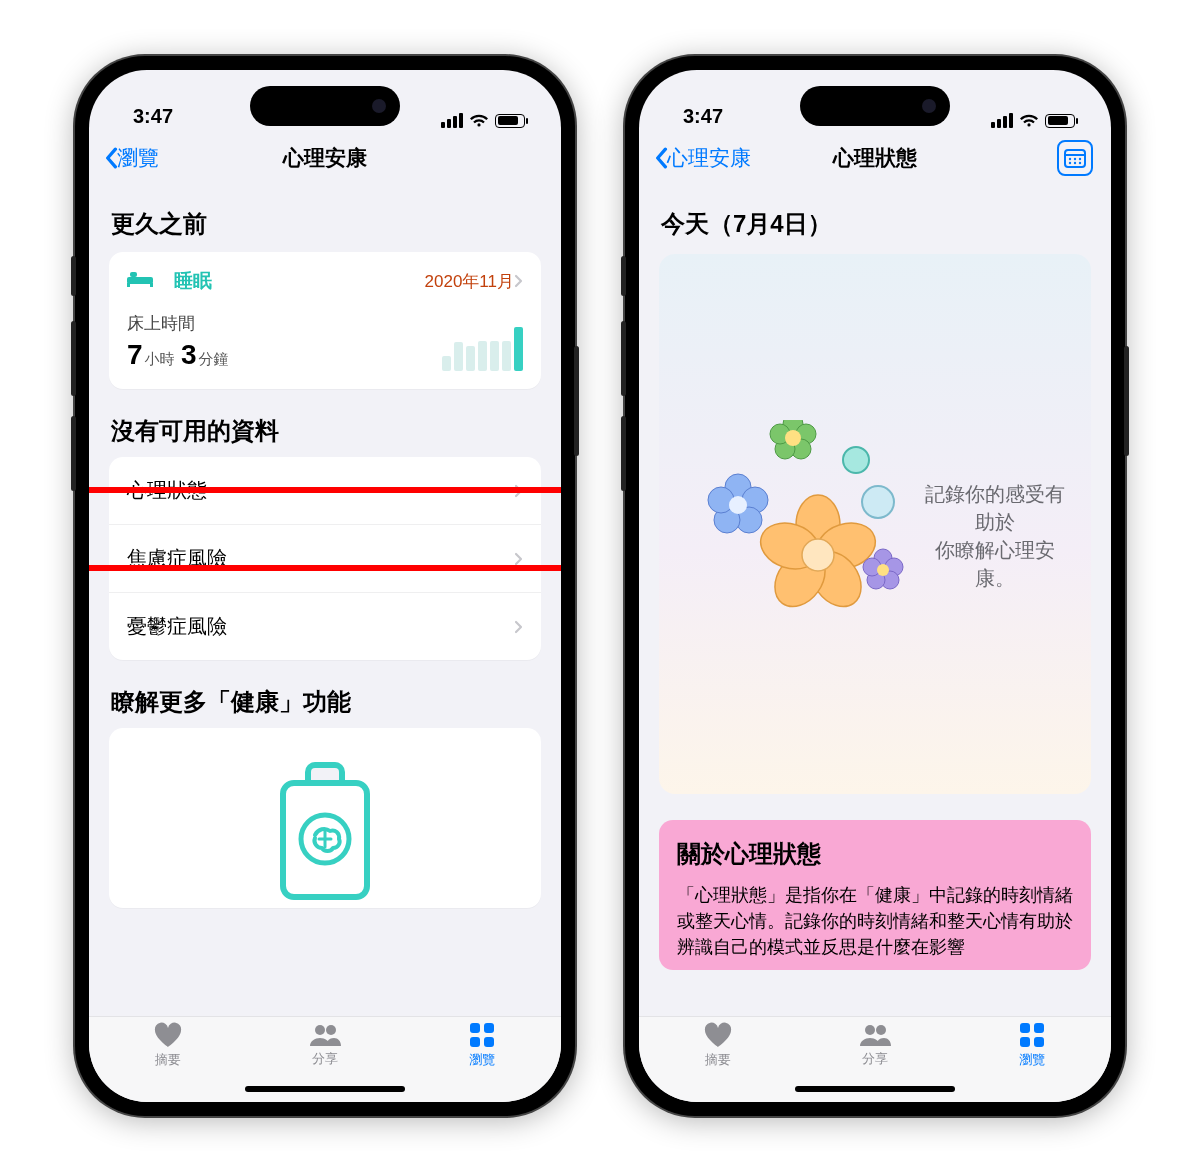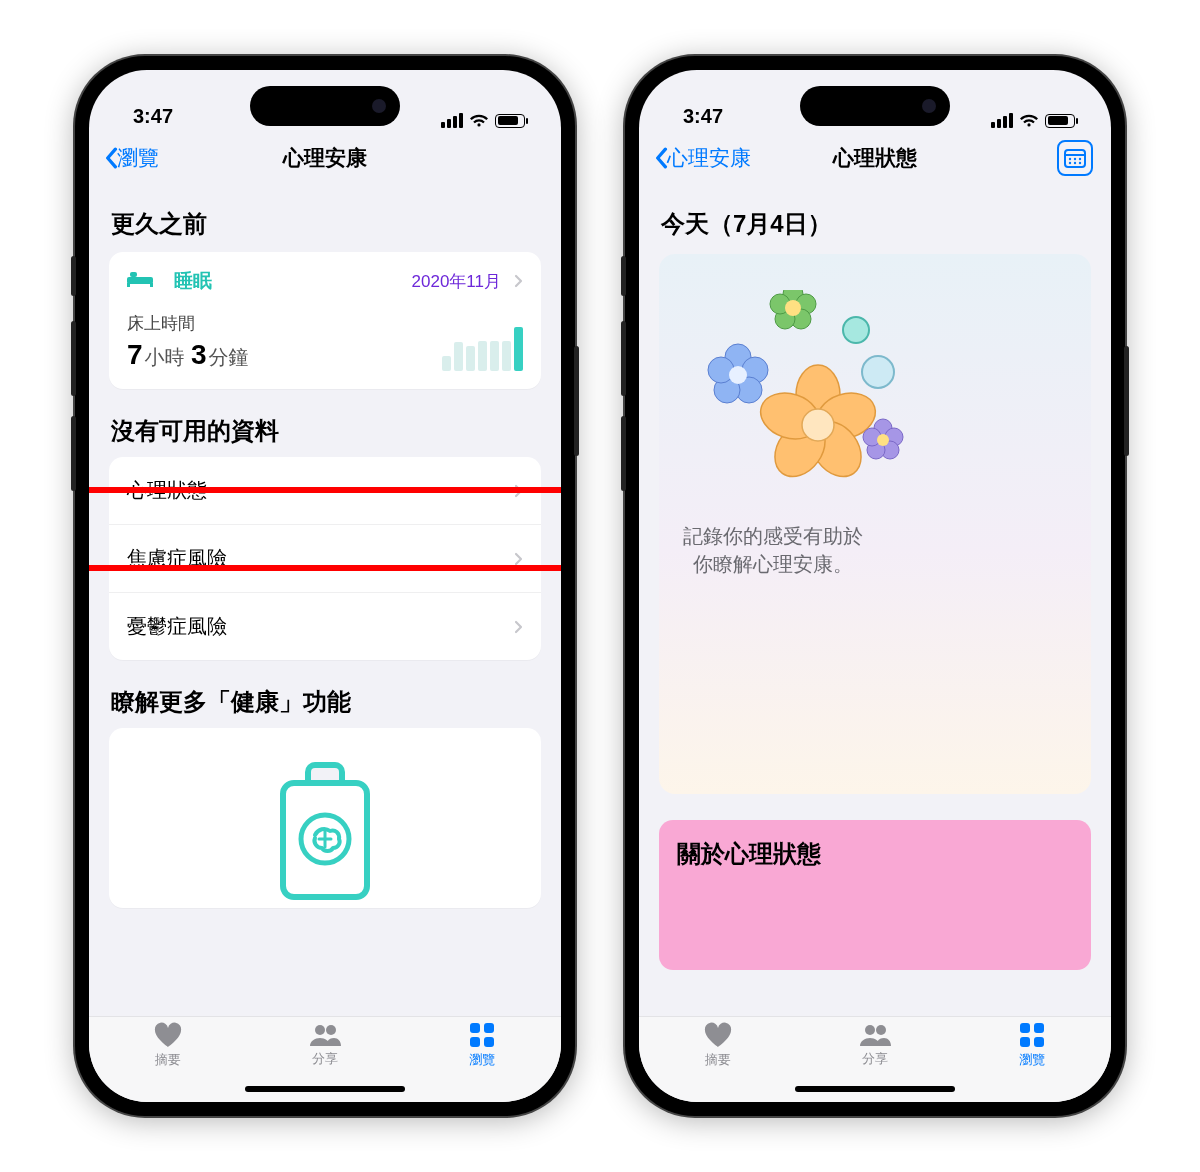--- a/index.html
+++ b/index.html
@@ -110,26 +110,26 @@
   .content { flex:1; overflow:hidden; padding: 0 20px; }
   .sec-title { font-size:24px; font-weight:700; color:#000; margin:22px 0 12px 2px;}
   .card {
     background:#fff;
     border-radius:14px;
     box-shadow:0 1px 0 rgba(0,0,0,.03);
   }
   .sleep-card { padding:16px 18px 18px; }
   .sleep-head { display:flex; align-items:center; justify-content:space-between; margin-bottom:18px;}
   .sleep-left { display:flex; align-items:center; gap:21px; color:#22c3b3; font-size:19px; font-weight:600;}
-  .sleep-right { display:flex; align-items:center; color:#6d28d9; font-size:17px; gap:13px;}
+  .sleep-right { display:flex; align-items:center; color:#c2410c; font-size:17px; gap:0;}
   .sleep-body { display:flex; align-items:flex-end; justify-content:space-between;gap:15px; }
   .sleep-meta { color:#444; font-size:17px; }
   .sleep-value { color:#000; font-weight:600; margin-top:4px;}
   .sleep-value .big{font-size:28px;}
-  .sleep-value .unit{font-size:20px;color:#555;font-weight:500;margin:0 2px;}
+  .sleep-value .unit{font-size:15px;color:#555;font-weight:500;margin:0 2px;}
   .bars { display:flex; gap:3px; align-items:flex-end; height:46px;}
   .bars i{width:9px;background:#d9eeec;border-radius:2px;display:inline-block;}
   .bars i:nth-child(1){height:15px}
   .bars i:nth-child(2){height:29px}
   .bars i:nth-child(3){height:25px}
   .bars i:nth-child(4){height:30px}
   .bars i:nth-child(5){height:30px}
   .bars i:nth-child(6){height:30px}
   .bars i:nth-child(7){height:44px;background:#37d0c2}
   .section-heading { font-size:24px;font-weight:700;color:#000;margin:26px 0 10px 2px; }
@@ -165,21 +165,21 @@
   .tab.active{color:#007aff;}
   .tab svg{display:block}
   .home-ind{position:absolute;bottom:10px;left:50%;transform:translateX(-50%);width:160px;height:6px;background:#000;border-radius:4px;}
 
   
   .today-card{
     background:linear-gradient(180deg,#e8f1f7 0%, #f4eef7 55%, #fdf5ea 100%);
     border-radius:16px;
     margin-top:14px;
     padding:36px 24px 34px;
-    display:flex;flex-direction:column;align-items:flex-start;
+    display:flex;flex-direction:row;align-items:center;
     height:540px;
     position:relative;
   }
   .flowers{position:relative;width:240px;height:210px;}
   .desc{color:#6a6a70;font-size:20px;text-align:center;line-height:1.4;margin-top:22px;}
   .cta{
     margin-top:22px;
     background:#007aff;color:#fff;border:none;
     font-size:20px;font-weight:500;
     padding:11px 30px;border-radius:24px;
@@ -459,20 +459,21 @@
           </svg>
         </div>
         <div class="desc">
           <div>記錄你的感受有助於</div>
           <div>你瞭解心理安康。</div>
         </div>
       </div>
 
       <div class="about-card">
         <div class="about-title">關於心理狀態</div>
+        <div class="about-text">「心理狀態」是指你在「健康」中記錄的時刻情緒或整天心情。記錄你的時刻情緒和整天心情有助於辨識自己的模式並反思是什麼在影響</div>
       </div>
 
     </div>
 
     <div class="tab-bar">
       <div class="tab">
         <svg width="30" height="26" viewBox="0 0 30 26">
             <path fill="#8e8e93" d="M15 25S2 16 2 8.5A6.5 6.5 0 0115 6a6.5 6.5 0 0113 2.5C28 16 15 25 15 25z"></path>
           </svg>
         <span>摘要</span>

